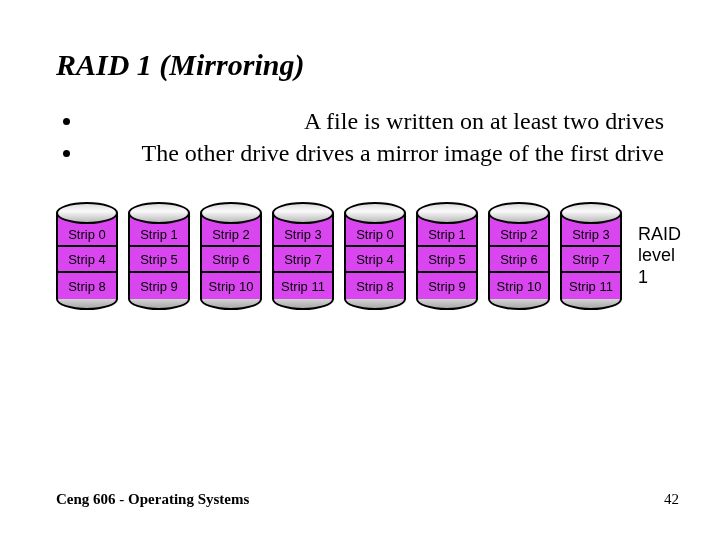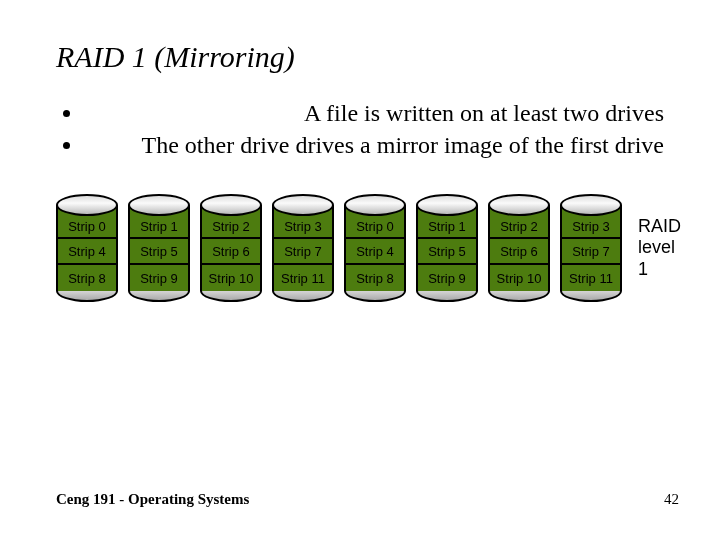--- a/index.html
+++ b/index.html
@@ -10,23 +10,24 @@
     font-family: "Times New Roman", Times, serif;
     color: #000;
     position: relative;
     overflow: hidden;
   }
   .slide {
     padding: 40px 56px 0 56px;
   }
   .title {
     font-size: 30px;
-    font-weight: normal;
+    font-weight: bold;
     font-style: italic;
     margin-bottom: 24px;
+    margin-top: 8px;
   }
   .bullets {
     font-size: 24px;
     line-height: 1.25;
     list-style: disc;
     padding-left: 28px;
   }
   .bullets li { margin-bottom: 2px; text-align: right; }
   .figure {
     margin-top: 34px;
@@ -64,21 +65,21 @@
     background: #fff;
   }
   .cell {
     height: 26px;
     border-bottom: 2px solid #000;
     display: flex;
     align-items: center;
     justify-content: center;
     font-family: Arial, Helvetica, sans-serif;
     font-size: 13px;
-    background: #4d7c0f;
+    background: #d946ef;
   }
   .cell:first-child {
     padding-top: 10px;
     height: 34px;
   }
   .platter-bottom {
     width: 62px;
     height: 22px;
     border: 2px solid #000;
     border-radius: 50%;
@@ -216,14 +217,14 @@
           </div>
         </div>
     </div>
     <div class="caption">
       <div>RAID</div>
       <div>level 1</div>
     </div>
   </div>
 </div>
 
-<div class="footer-left">Ceng 191 - Operating Systems</div>
+<div class="footer-left">Ceng 606 - Operating Systems</div>
 <div class="footer-right">42</div>
 
 </body></html>

